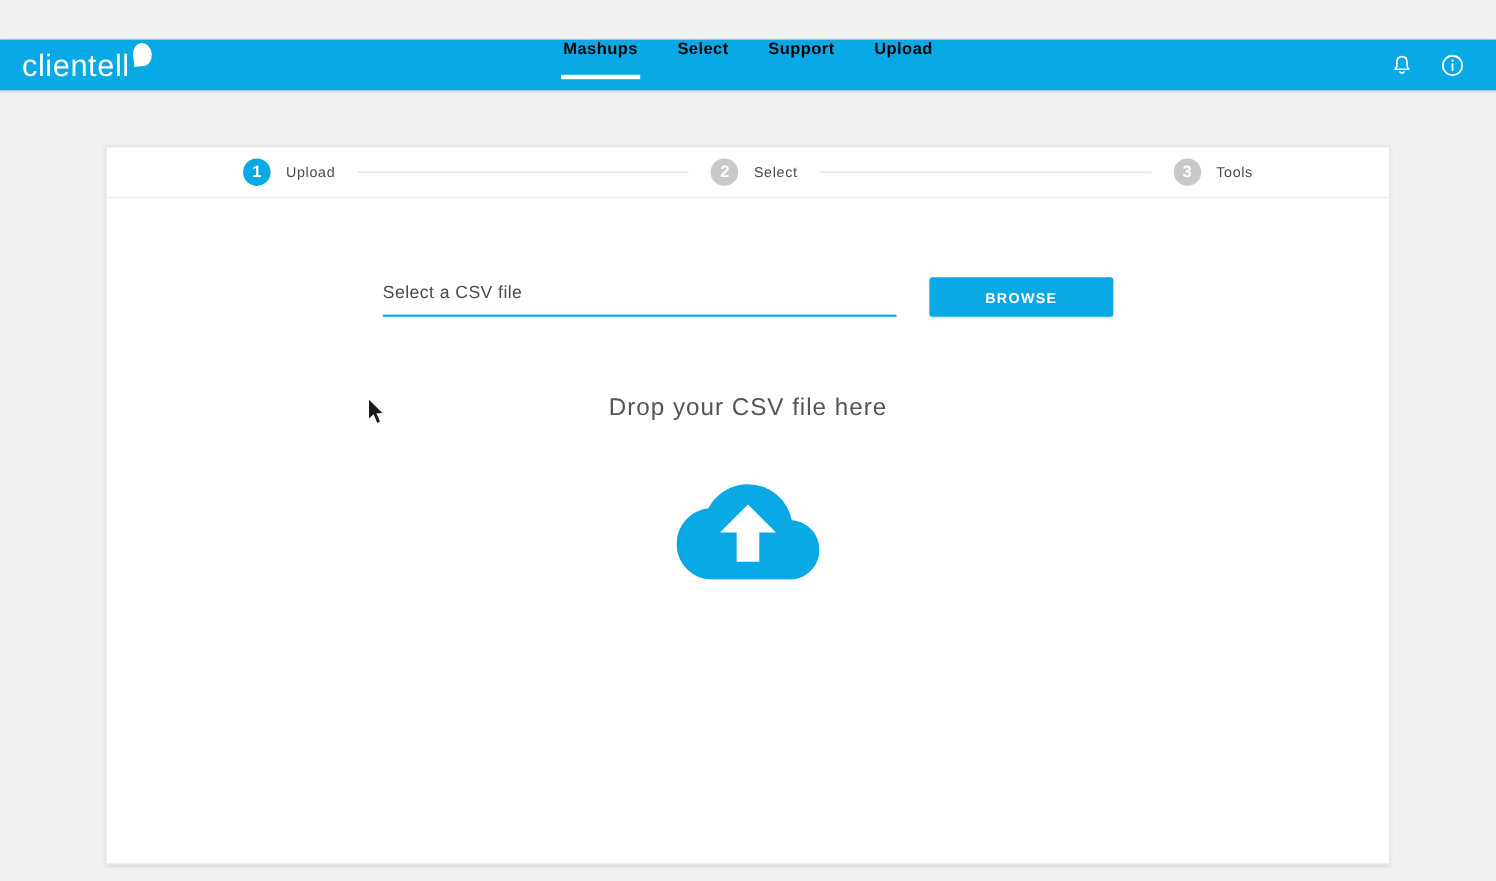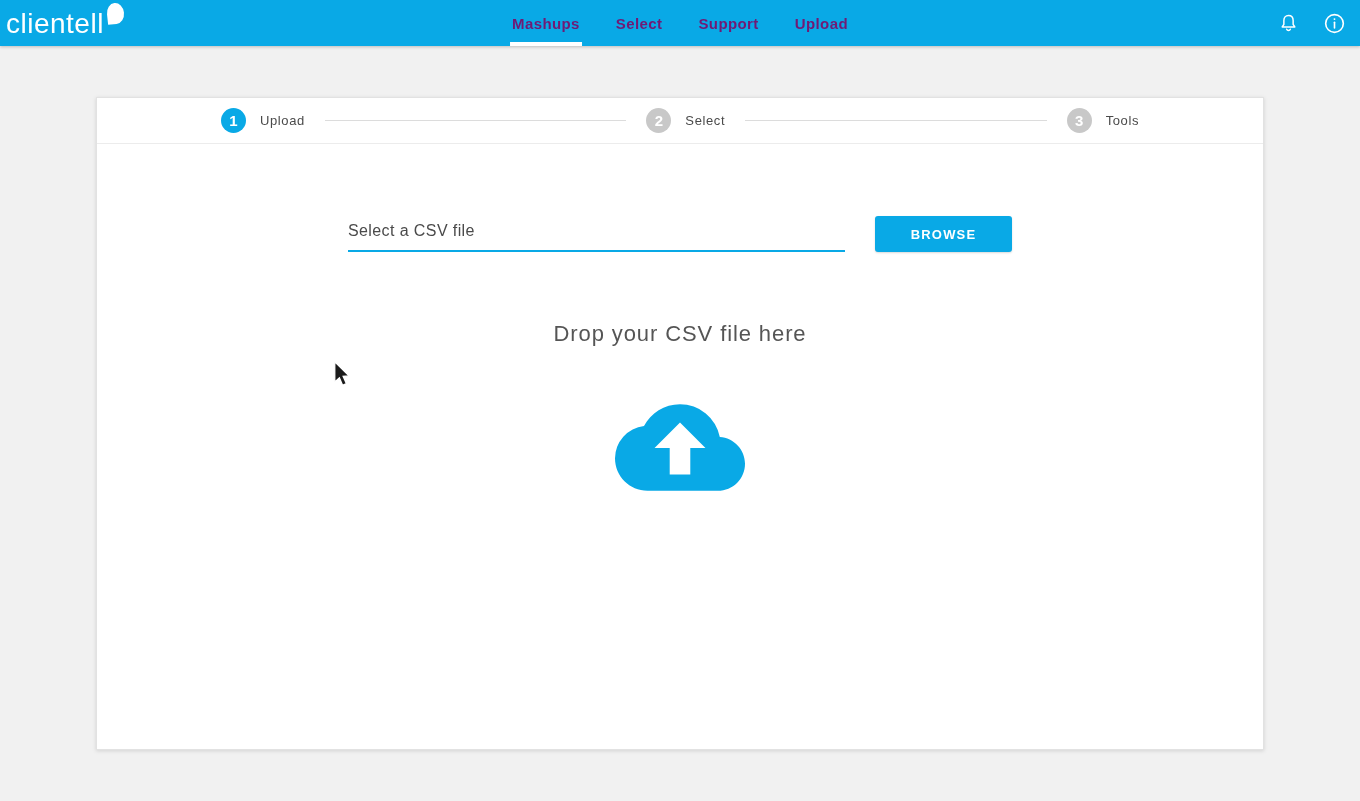--- a/index.html
+++ b/index.html
@@ -10,23 +10,24 @@
     overflow: hidden;
     position: relative;
   }
 
   
   .topbar {
     height: 46px;
     background: #09a9e6;
     display: flex;
     align-items: center;
-    padding: 0 6px;
+    padding: 0 20px;
     position: relative;
     box-shadow: 0 1px 3px rgba(0,0,0,0.22);
+    margin-top: 36px;
   }
   .brand {
     display: flex;
     align-items: flex-end;
     color: #ffffff;
     font-size: 28px;
     font-weight: 400;
     letter-spacing: 0.5px;
     line-height: 1;
     padding-bottom: 6px;
@@ -43,23 +44,23 @@
   .nav {
     position: absolute;
     left: 50%;
     transform: translateX(-50%);
     height: 46px;
     display: flex;
     gap: 36px;
   }
   .nav-item {
     display: flex;
-    align-items: center;
-    height: 46px;
-    color: #701a75;
+    align-items: flex-start;
+    height: 36px;
+    color: #000000;
     font-size: 15px;
     font-weight: bold;
     letter-spacing: 0.4px;
     position: relative;
     cursor: pointer;
   }
   .nav-item.active::after {
     content: "";
     position: absolute;
     left: -2px; right: -2px; bottom: 0;
@@ -136,21 +137,21 @@
     border-bottom: 2px solid #09a9e6;
     background: transparent;
     font-family: "Liberation Sans", sans-serif;
     font-size: 16px;
     letter-spacing: 0.4px;
     color: #4a4a4a;
     padding: 6px 0 10px;
   }
   .file-input::placeholder { color: #4a4a4a; opacity: 1; }
   .browse-btn {
-    width: 137px;
+    width: 167px;
     height: 36px;
     margin-left: 30px;
     background: #09a9e6;
     color: #ffffff;
     border: none;
     border-radius: 3px;
     font-family: "Liberation Sans", sans-serif;
     font-size: 13px;
     font-weight: bold;
     letter-spacing: 1.2px;

